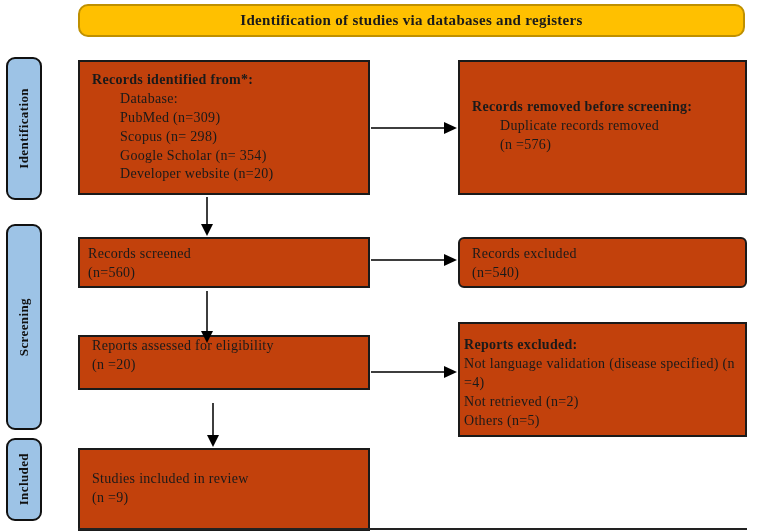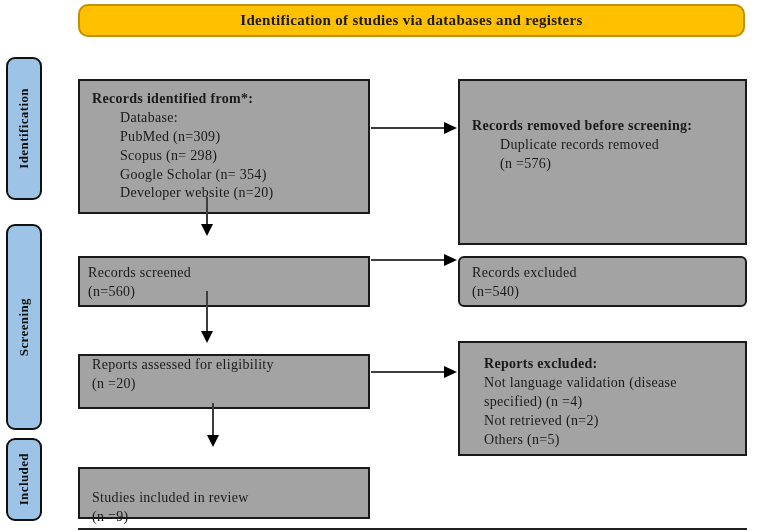--- a/index.html
+++ b/index.html
@@ -48,38 +48,37 @@
     letter-spacing: 0.4px;
     white-space: nowrap;
   }
   .stage-identification { top: 57px;  height: 143px; }
   .stage-screening      { top: 224px; height: 206px; }
   .stage-included       { top: 438px; height: 83px;  }
 
   
   .fbox {
     position: absolute;
-    background: #a3a3a3;
+    background: #c2410c;
     border: 2px solid #1a1a1a;
     font-size: 14px;
     color: #1a1a1a;
     line-height: 1.35;
     letter-spacing: 0.3px;
-    margin-top: 19px;
   }
   .col-left  { left: 78px;  width: 292px; }
   .col-right { left: 458px; width: 289px; }
 
   .box-identified { top: 60px;  height: 135px; padding: 9px 12px; }
-  .box-removed    { top: 60px;  height: 166px; padding: 36px 2px 9px 12px; }
+  .box-removed    { top: 60px;  height: 135px; padding: 36px 2px 9px 12px; }
   .box-screened   { top: 237px; height: 51px;  padding: 6px 8px; }
   .box-excluded   { top: 237px; height: 51px;  padding: 6px 12px; border-radius: 6px; }
   .box-assessed   { top: 335px; height: 55px;  padding: 0 12px; }
-  .box-repexcl    { top: 322px; height: 115px; padding: 12px 24px; }
-  .box-included   { top: 448px; height: 52px;  padding: 20px 12px 26px 12px; }
+  .box-repexcl    { top: 322px; height: 115px; padding: 12px 4px; }
+  .box-included   { top: 448px; height: 84px;  padding: 20px 12px 26px 12px; }
 
   .fbox .hd { font-weight: bold; }
   .fbox .ln { display: block; }
   .indent .ln { padding-left: 28px; }
 
   
   .arrow { position: absolute; }
   .shaft-h { position: absolute; height: 2px; background: #3d3d3d; top: 5px; left: 0; }
   .shaft-v { position: absolute; width: 2px;  background: #3d3d3d; left: 5px; top: 0; }
   .head-r {

